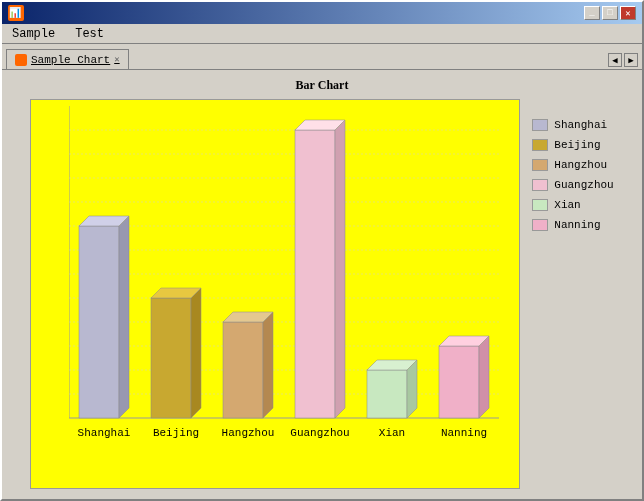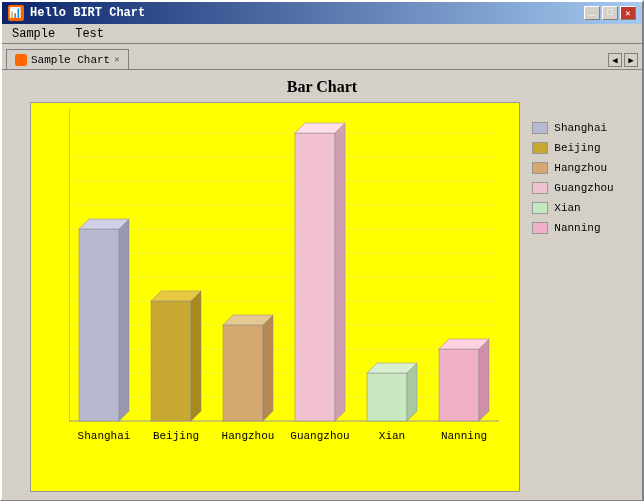--- a/index.html
+++ b/index.html
@@ -123,20 +123,21 @@
       background: #d4d0c8;
       border: 1px solid #808080;
       border-bottom: none;
       padding: 2px 8px;
       font-size: 11px;
       display: flex;
       align-items: center;
       gap: 4px;
       cursor: pointer;
       height: 20px;
+      text-decoration: underline;
     }
 
     .tab-icon {
       width: 12px;
       height: 12px;
       background: #ff6600;
       border-radius: 2px;
     }
 
     .tab-close {
@@ -168,21 +169,21 @@
     .content {
       flex: 1;
       background: #d4d0c8;
       padding: 8px;
       display: flex;
       flex-direction: column;
       align-items: center;
     }
 
     .chart-title {
-      font-size: 16px;
+      font-size: 12px;
       font-weight: bold;
       font-family: 'Times New Roman', serif;
       margin-bottom: 6px;
     }
 
     .chart-container {
       display: flex;
       align-items: flex-start;
       gap: 12px;
     }
@@ -219,21 +220,20 @@
     }
   </style>
 </head>
 <body>
 
 <div class="window">
 
   <div class="title-bar">
     <div class="title-bar-left">
       <div class="title-icon">📊</div>
-      <span class="title-text">Hello BIRT Chart</span>
     </div>
     <div class="title-buttons">
       <div class="title-btn">_</div>
       <div class="title-btn">□</div>
       <div class="title-btn close">✕</div>
     </div>
   </div>
 
   <div class="menu-bar">
     <div class="menu-item">Sample</div>

